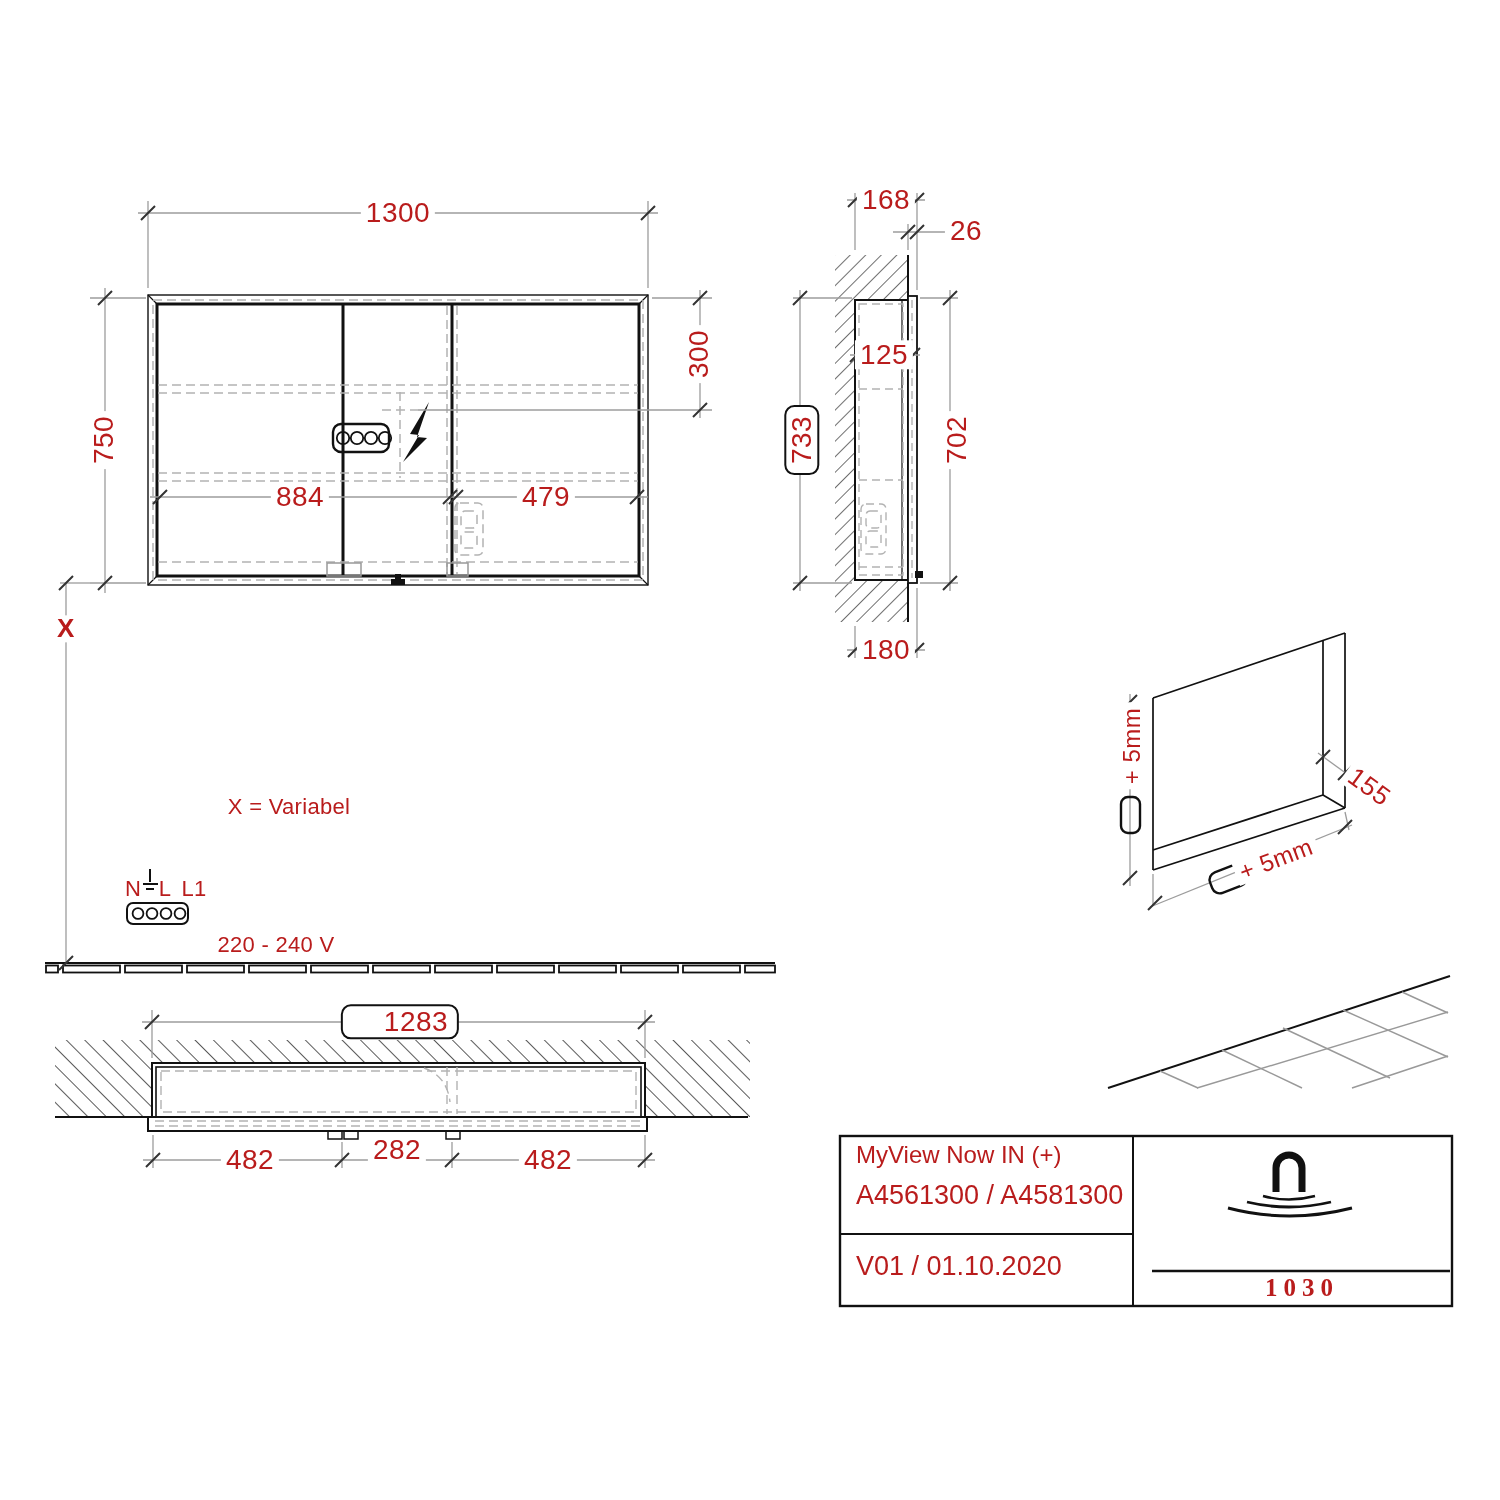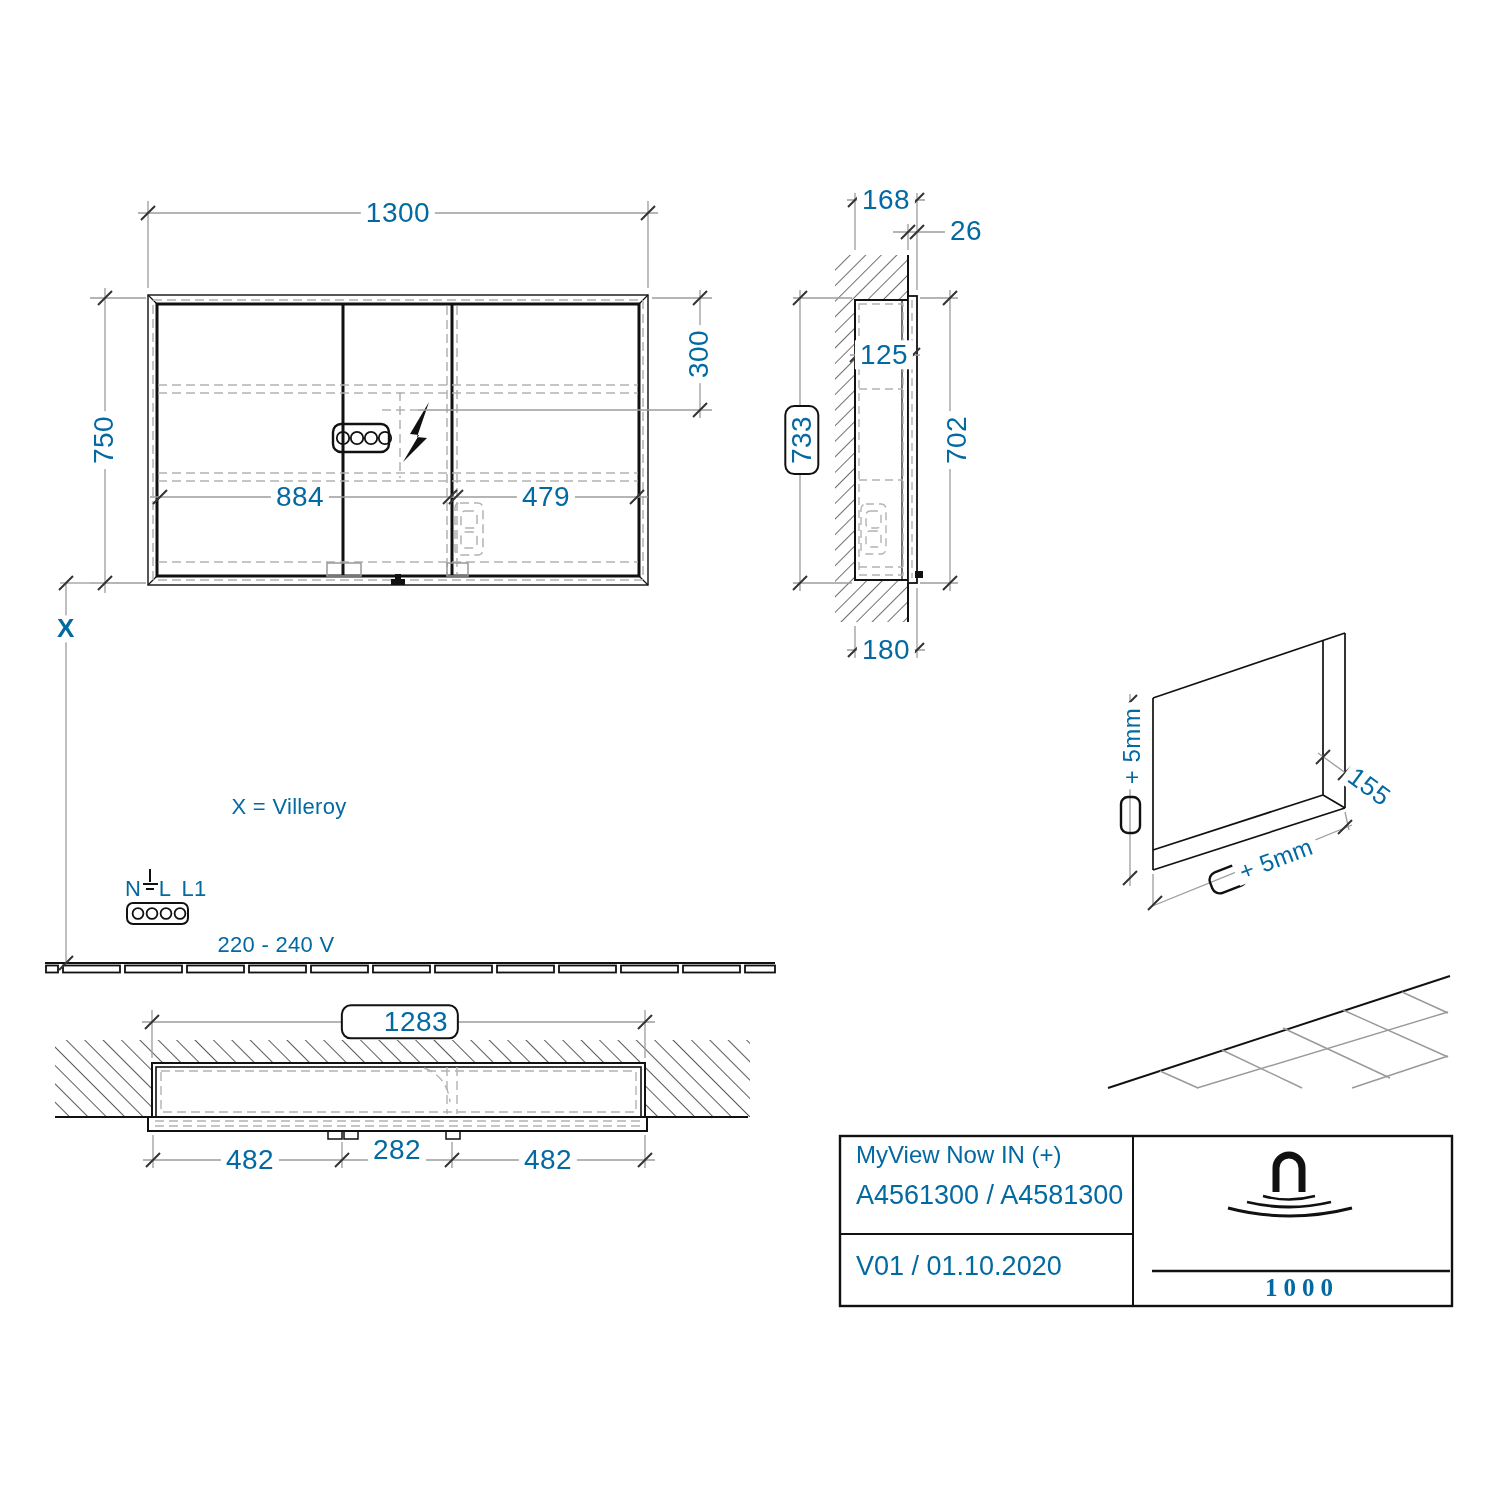--- a/index.html
+++ b/index.html
@@ -1,17 +1,17 @@
 <!DOCTYPE html>
 <html><head>
 <meta charset="utf-8">
 <style>
   html,body{margin:0;padding:0;background:#fff;}
   #canvas{position:relative;width:1500px;height:1500px;background:#fff;overflow:hidden;
-          font-family:"Liberation Sans",sans-serif;color:#0369a1;}
+          font-family:"Liberation Sans",sans-serif;color:#b91c1c;}
   #linework{position:absolute;left:0;top:0;}
   
   .t{position:absolute;transform:translate(-50%,-50%);white-space:nowrap;background:#fff;
      padding:0 5px;font-size:28px;letter-spacing:.5px;line-height:1.05;text-align:center;}
   .r90{transform:translate(-50%,-50%) rotate(-90deg);}
   .r36{transform:translate(-50%,-50%) rotate(36deg);}
   .rn21{transform:translate(-50%,-50%) rotate(-21deg);}
   .boxed{border:2.2px solid #111;border-radius:10px;padding:1px 9px;}
   .small{font-size:24px;}
   .mid{font-size:26px;}
@@ -272,24 +272,24 @@
 
 <div class="t boxed" style="left:400px;top:1022px;padding-left:41px;">1283</div>
 <div class="t" style="left:250px;top:1160px;">482</div>
 <div class="t" style="left:397px;top:1150px;">282</div>
 <div class="t" style="left:548px;top:1160px;">482</div>
 
 <div class="t r90 small" style="left:1132px;top:746px;">+ 5mm</div>
 <div class="t rn21 small" style="left:1276px;top:859px;">+ 5mm</div>
 <div class="t r36 mid" style="left:1369px;top:787px;">155</div>
 
-<div class="t note" style="left:289px;top:807px;">X = Villeroy</div>
+<div class="t note" style="left:289px;top:807px;">X = Variabel</div>
 <div class="t note" style="left:276px;top:901px;margin-top:44px;">220 - 240 V</div>
 <div class="t note" style="left:133px;top:889px;">N</div>
 <div class="t note" style="left:165px;top:889px;">L</div>
 <div class="t note" style="left:188px;top:889px;margin-left:6px;">L1</div>
 
 <div class="tl tb-product" style="left:856px;top:1142px;">MyView Now IN (+)</div>
 <div class="tl tb-line" style="left:856px;top:1181px;">A4561300 / A4581300</div>
 <div class="tl tb-line" style="left:856px;top:1252px;">V01 / 01.10.2020</div>
-<div class="brand-year" style="left:1302px;top:1288px;">1000</div>
+<div class="brand-year" style="left:1302px;top:1288px;">1030</div>
 
 </div>
 
 </body></html>

